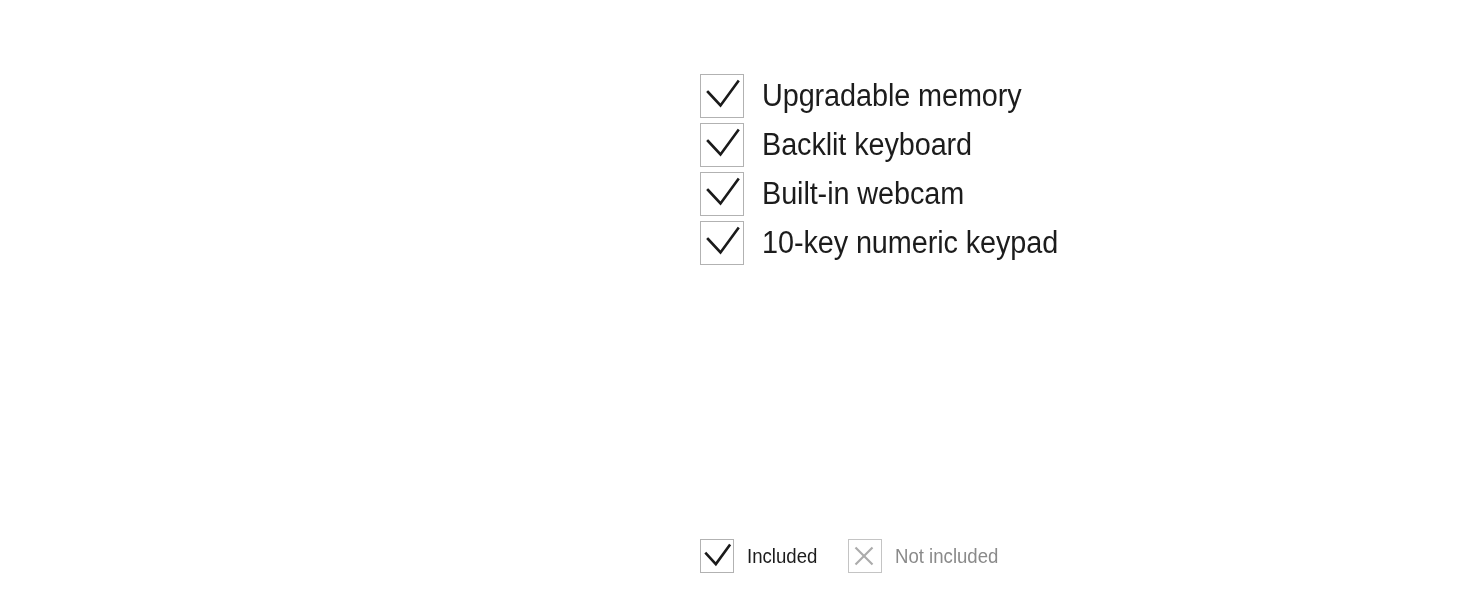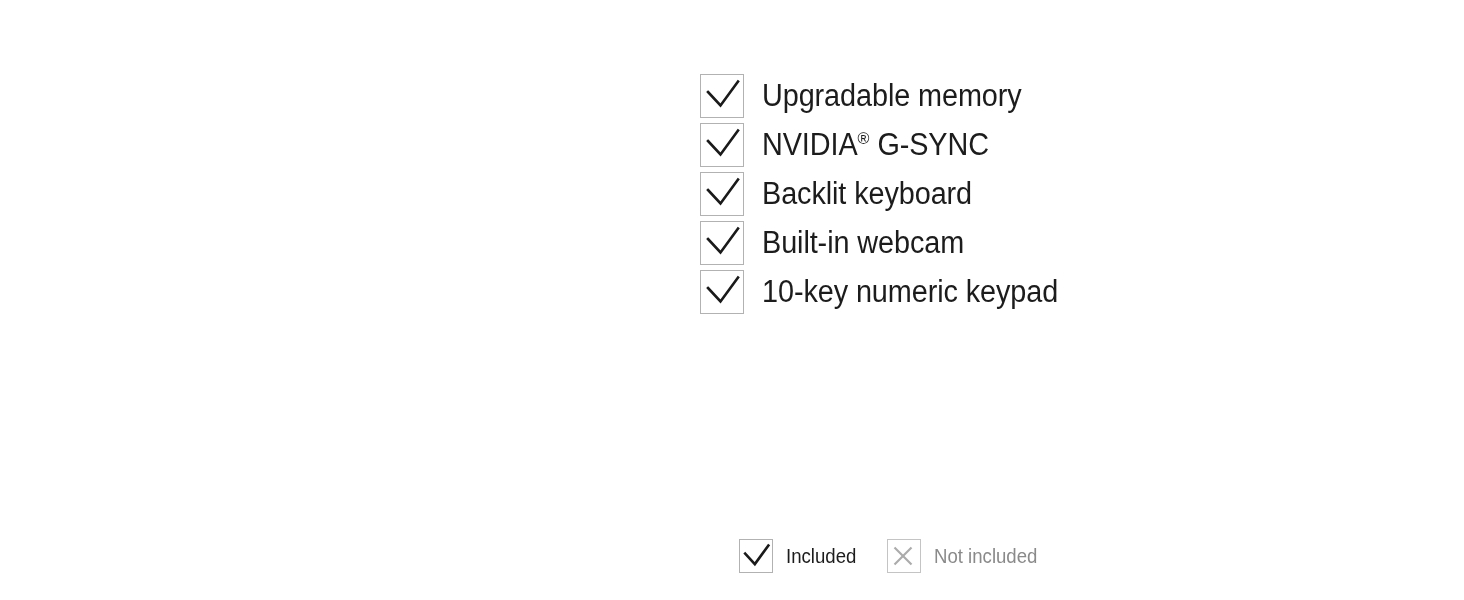--- a/index.html
+++ b/index.html
@@ -79,21 +79,20 @@
     letter-spacing: 0;
   }
 
   
   #legend {
     position: absolute;
     left: 700px;
     top: 539px;
     display: flex;
     align-items: center;
-    margin-left: 39px;
   }
 
   .legend-item {
     display: flex;
     align-items: center;
   }
   .legend-item + .legend-item {
     margin-left: 25px;
   }
 
@@ -145,28 +144,20 @@
           </svg>
         </span>
         <span class="feature-label">Upgradable memory</span>
       </div>
       <div class="feature-row">
         <span class="checkbox">
           <svg viewBox="0 0 44 44" aria-hidden="true">
             <polyline points="8,19 20.5,32.5 38,8.5" fill="none" stroke="#1a1a1a" stroke-width="2.6" stroke-linecap="square" stroke-linejoin="miter" vector-effect="non-scaling-stroke"></polyline>
           </svg>
         </span>
-        <span class="feature-label">NVIDIA<span class="reg">®</span> G-SYNC</span>
-      </div>
-      <div class="feature-row">
-        <span class="checkbox">
-          <svg viewBox="0 0 44 44" aria-hidden="true">
-            <polyline points="8,19 20.5,32.5 38,8.5" fill="none" stroke="#1a1a1a" stroke-width="2.6" stroke-linecap="square" stroke-linejoin="miter" vector-effect="non-scaling-stroke"></polyline>
-          </svg>
-        </span>
         <span class="feature-label">Backlit keyboard</span>
       </div>
       <div class="feature-row">
         <span class="checkbox">
           <svg viewBox="0 0 44 44" aria-hidden="true">
             <polyline points="8,19 20.5,32.5 38,8.5" fill="none" stroke="#1a1a1a" stroke-width="2.6" stroke-linecap="square" stroke-linejoin="miter" vector-effect="non-scaling-stroke"></polyline>
           </svg>
         </span>
         <span class="feature-label">Built-in webcam</span>
       </div>

